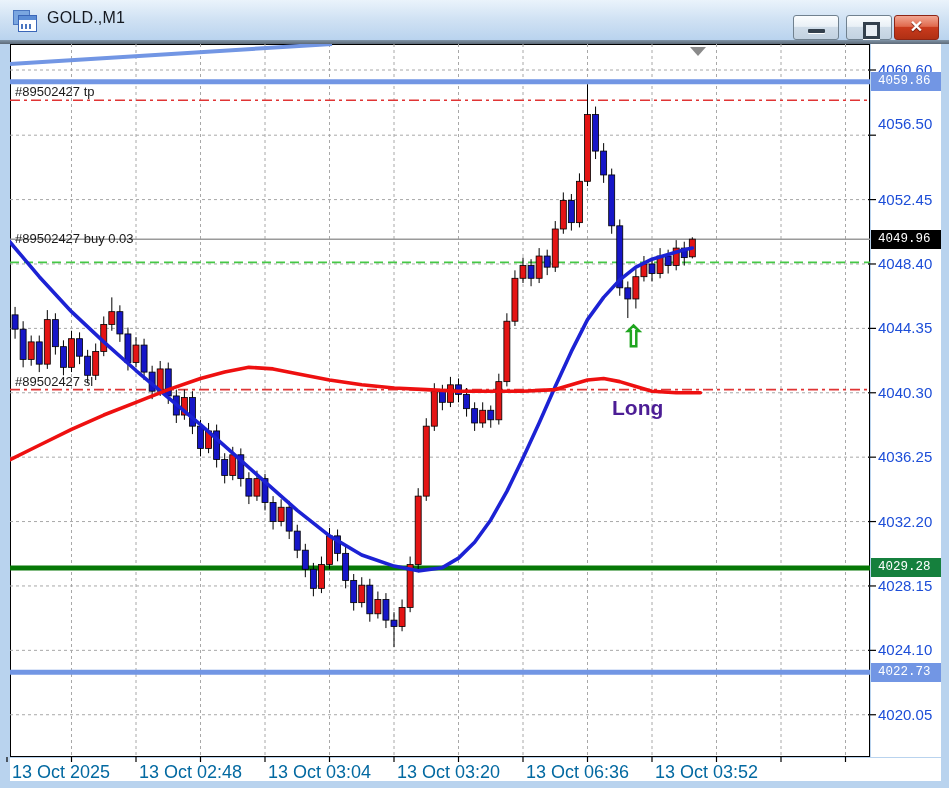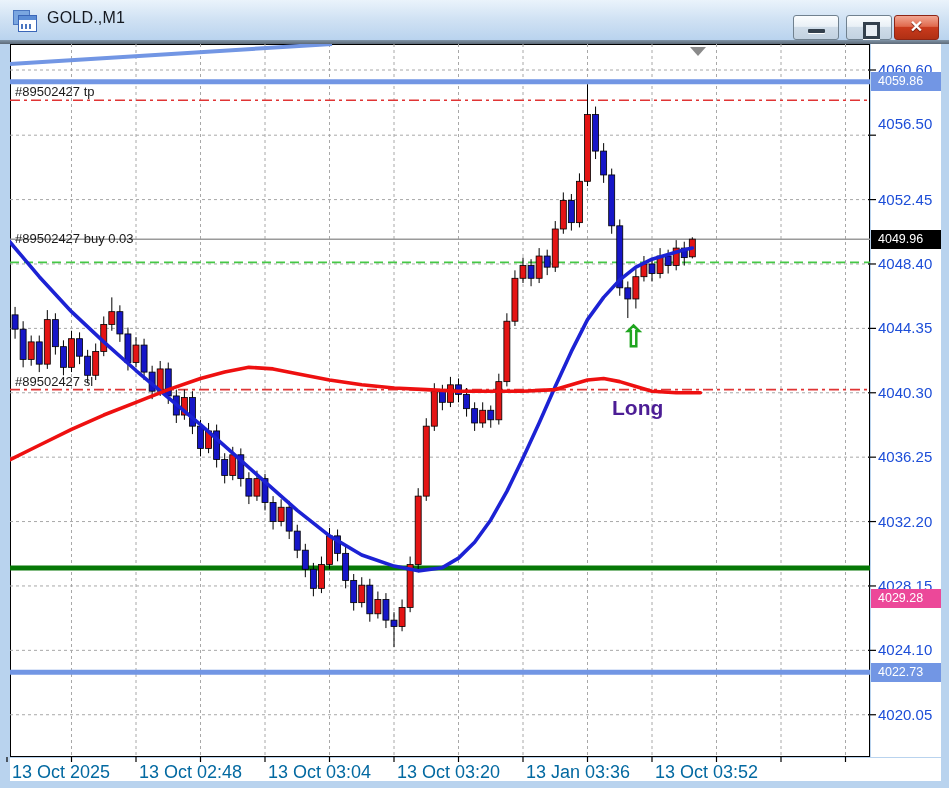--- a/index.html
+++ b/index.html
@@ -40,21 +40,21 @@
   .ohlc-line .caret{font-size:10px;vertical-align:1px;margin-right:7px;}
   .ohlc-line span{margin-right:4px;}
   .order-label{position:absolute;font-size:13px;color:#1a1a1a;white-space:nowrap;}
   #tp-label{left:15px;top:84px;} #buy-label{left:15px;top:231px;} #sl-label{left:15px;top:374px;}
   #long-text{position:absolute;left:612px;top:396px;font-size:21px;font-weight:bold;color:#4c1d95;}
   #long-arrow{position:absolute;left:621px;top:319px;font-size:30px;font-weight:bold;color:#1fa51f;}
   
   .pricelabel{position:absolute;left:871px;width:69px;height:16px;padding-left:7px;
     font-size:15px;color:#1d4ed8;line-height:16px;}
   .pricebadge{position:absolute;left:871px;width:63px;height:19px;padding-left:7px;
-    font-size:12.5px;color:#fff;line-height:19px;}
+    font-size:12.5px;color:#fff;line-height:19px;font-family:Liberation Mono, monospace;}
   .timelabel{position:absolute;top:762px;font-size:18px;color:#0369a1;white-space:nowrap;}
 </style>
 </head>
 <body>
 
 <div id="win">
   <div id="titlebar">
     <div id="title-icon">
       <div class="ic-back"></div>
         <div class="ic-front"></div>
@@ -330,21 +330,21 @@
     <div class="pricelabel" style="top: 255.98px;">4048.40</div>
     <div class="pricelabel" style="top: 320.375px;">4044.35</div>
     <div class="pricelabel" style="top: 384.77px;">4040.30</div>
     <div class="pricelabel" style="top: 449.165px;">4036.25</div>
     <div class="pricelabel" style="top: 513.56px;">4032.20</div>
     <div class="pricelabel" style="top: 577.955px;">4028.15</div>
     <div class="pricelabel" style="top: 642.35px;">4024.10</div>
     <div class="pricelabel" style="top: 706.745px;">4020.05</div>
     <div class="pricebadge" style="top: 72.266px; background: rgb(114, 150, 228);">4059.86</div>
     <div class="pricebadge" style="top: 229.676px; background: rgb(0, 0, 0);">4049.96</div>
-    <div class="pricebadge" style="top: 558.488px; background: #ec4899; margin-top: 31px;">4029.28</div>
+    <div class="pricebadge" style="top: 558.488px; background: #15803d;">4029.28</div>
     <div class="pricebadge" style="top: 662.633px; background: rgb(114, 150, 228);">4022.73</div>
     <div class="timelabel" style="left: 12px;">13 Oct 2025</div>
     <div class="timelabel" style="left: 139px;">13 Oct 02:48</div>
     <div class="timelabel" style="left: 268px;">13 Oct 03:04</div>
     <div class="timelabel" style="left: 397px;">13 Oct 03:20</div>
-    <div class="timelabel" style="left: 526px;">13 Jan 03:36</div>
+    <div class="timelabel" style="left: 526px;">13 Oct 06:36</div>
     <div class="timelabel" style="left: 655px; text-align: center;">13 Oct 03:52</div>
   </div>
 
 </body></html>

